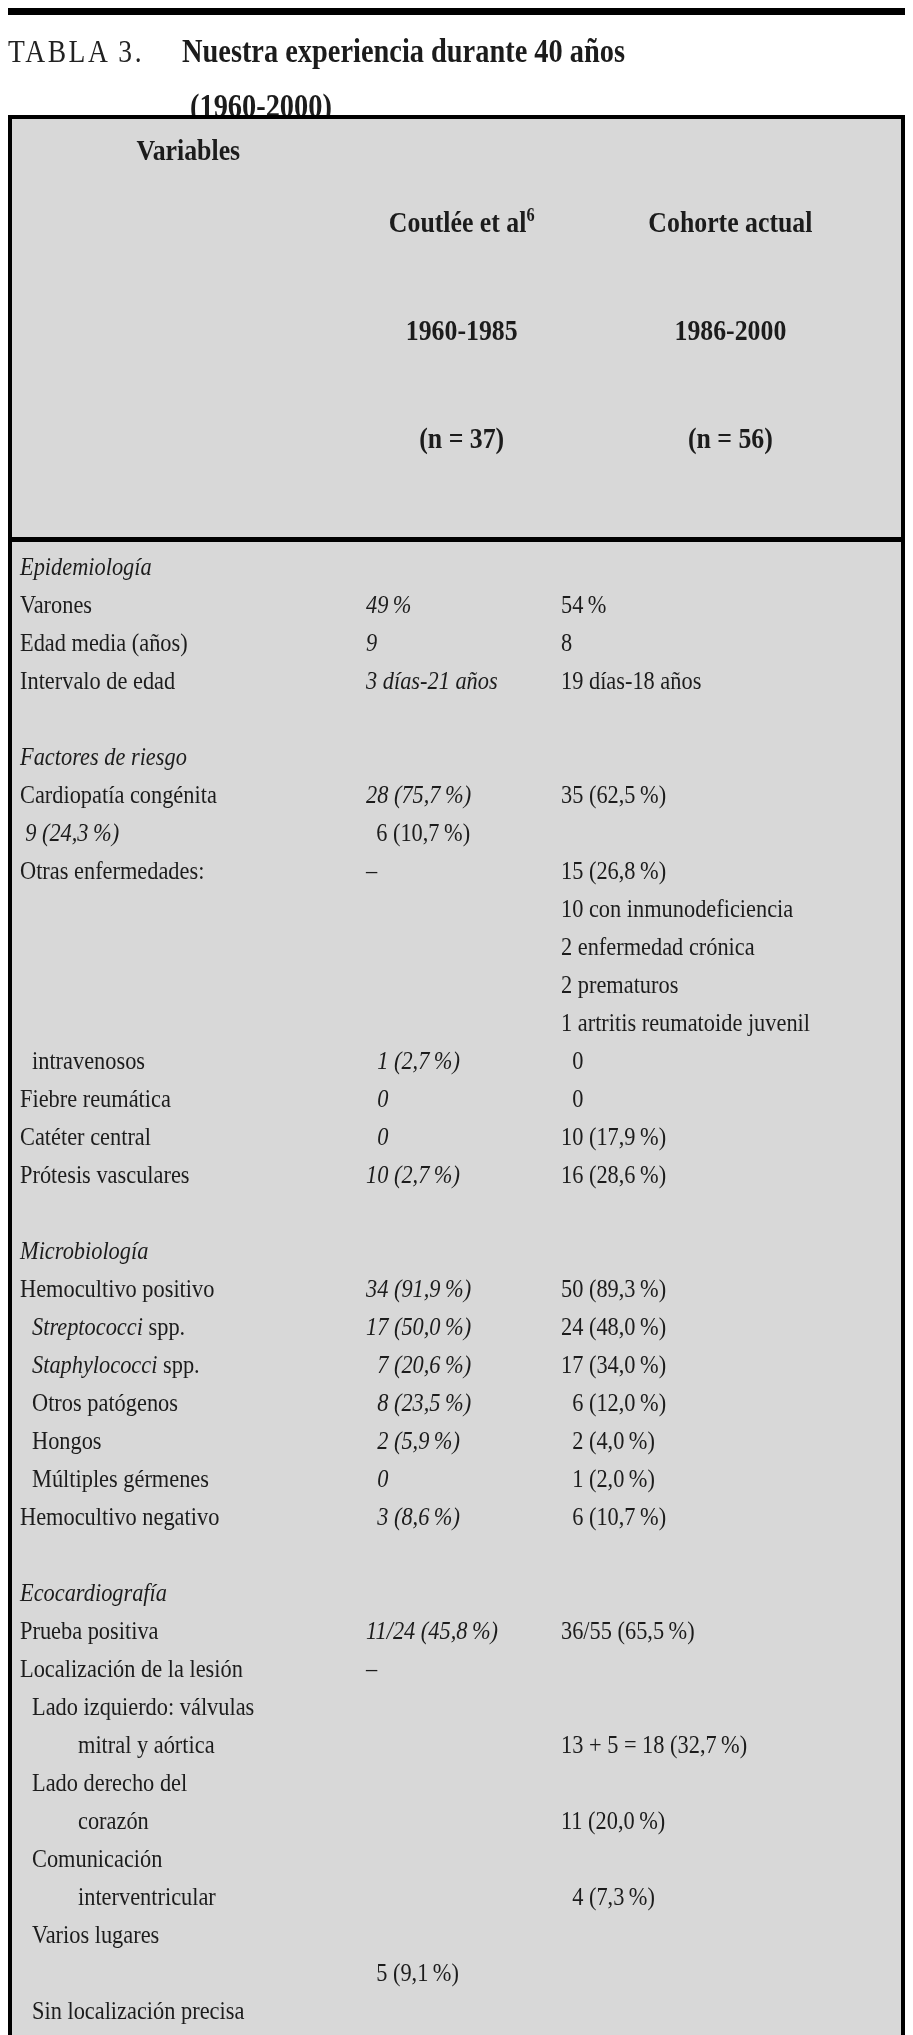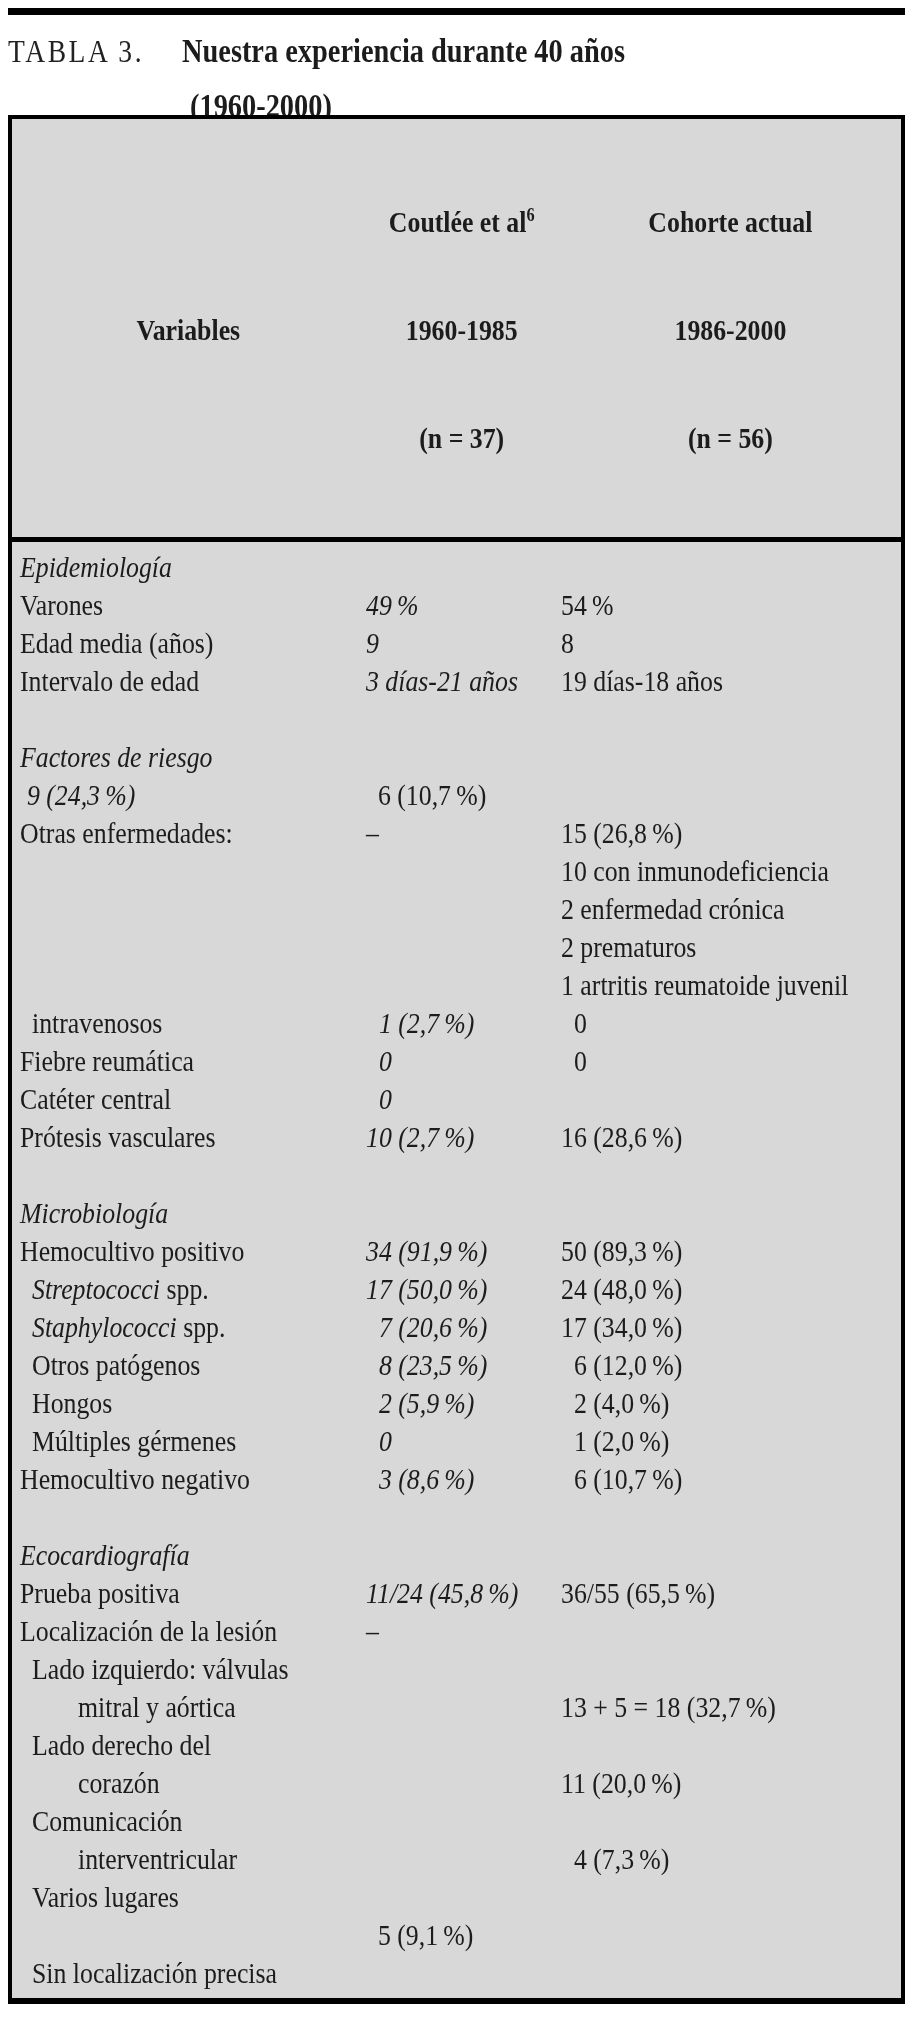--- a/index.html
+++ b/index.html
@@ -37,31 +37,31 @@
   .thead {
     display: grid;
     grid-template-columns: 352px 196px 341px;
     padding: 13px 0 9px 0;
     border-bottom: 5px solid #000;
     font-weight: bold;
     font-size: 30px;
     line-height: 36px;
   }
   .hc { text-align: center; }
-  .hc1 { display: flex; align-items: center; justify-content: center; }
+  .hc1 { display: flex; align-items: flex-start; justify-content: center; }
   .txc { transform-origin: 50% 50%; text-align: center; }
   .hl { display: block; }
   sup { font-size: 19px; line-height: 0; }
   .tbody { padding: 6px 0 6px 0; }
   .row {
     display: grid;
     grid-template-columns: 352px 196px 341px;
     height: 38px;
     line-height: 38px;
-    font-size: 30px;
+    font-size: 26px;
   }
   .c1 { padding-left: 8px; overflow: visible; }
   .c1.ind1 { padding-left: 20px; }
   .c1.ind2 { padding-left: 66px; }
   .c2 { padding-left: 2px; font-style: italic; }
   .c3 { padding-left: 1px; }
   .row.section .c1 { font-style: italic; }
   .c1 i { font-style: italic; }
 </style>
 </head>
@@ -120,20 +120,25 @@
         <div class="c2"><span class="tx">3 días-21 años</span></div>
         <div class="c3"><span class="tx">19 días-18 años</span></div>
       </div>
       <div class="row blank"></div>
       <div class="row section">
         <div class="c1"><span class="tx">Factores de riesgo</span></div>
         <div class="c2"></div>
         <div class="c3"></div>
       </div>
       <div class="row">
+        <div class="c1"><span class="tx">Cardiopatía congénita</span></div>
+        <div class="c2"><span class="tx">28 (75,7 %)</span></div>
+        <div class="c3"><span class="tx">35 (62,5 %)</span></div>
+      </div>
+      <div class="row">
         <div class="c2"><span class="tx"> 9 (24,3 %)</span></div>
         <div class="c3"><span class="tx"> 6 (10,7 %)</span></div>
       </div>
       <div class="row">
         <div class="c1"><span class="tx">Otras enfermedades:</span></div>
         <div class="c2"><span class="tx">–</span></div>
         <div class="c3"><span class="tx">15 (26,8 %)</span></div>
       </div>
       <div class="row">
         <div class="c1"><span class="tx"></span></div>
@@ -161,20 +166,21 @@
         <div class="c3"><span class="tx"> 0</span></div>
       </div>
       <div class="row">
         <div class="c1"><span class="tx">Fiebre reumática</span></div>
         <div class="c2"><span class="tx"> 0</span></div>
         <div class="c3"><span class="tx"> 0</span></div>
       </div>
       <div class="row">
         <div class="c1"><span class="tx">Catéter central</span></div>
         <div class="c2"><span class="tx"> 0</span></div>
+        <div class="c3"><span class="tx">10 (17,9 %)</span></div>
       </div>
       <div class="row">
         <div class="c1"><span class="tx">Prótesis vasculares</span></div>
         <div class="c2"><span class="tx">10 (2,7 %)</span></div>
         <div class="c3"><span class="tx">16 (28,6 %)</span></div>
       </div>
       <div class="row blank"></div>
       <div class="row section">
         <div class="c1"><span class="tx">Microbiología</span></div>
         <div class="c2"></div>

